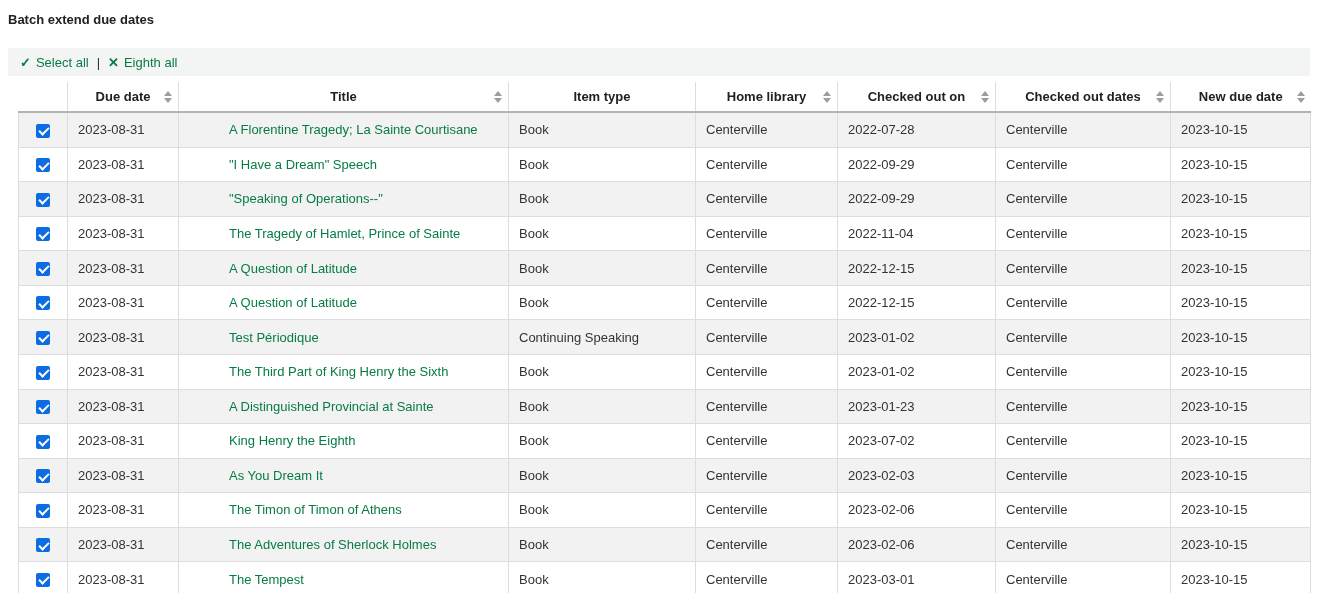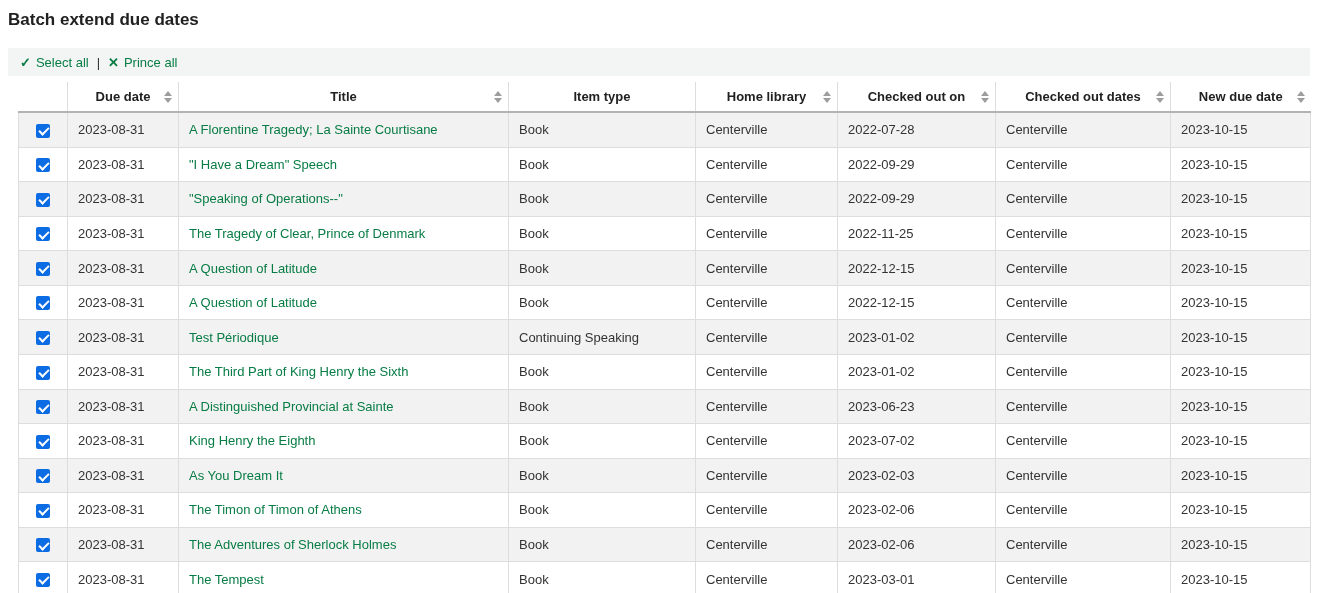--- a/index.html
+++ b/index.html
@@ -7,21 +7,21 @@
     margin: 0; padding: 0;
     width: 1331px; height: 593px;
     overflow: hidden;
     background: #ffffff;
     font-family: "Liberation Sans", sans-serif;
     color: #333333;
   }
   .page { padding: 8px; }
 
   h1.page-title {
-    font-size: 17px;
+    font-size: 13px;
     line-height: 24px;
     font-weight: 700;
     color: #212121;
     margin: 0 0 16px 0;
   }
 
   .toolbar {
     width: 1302px;
     height: 28px;
     background: var(--toolbar-bg, #f3f4f4);
@@ -78,20 +78,21 @@
     color: #333333;
   }
   tbody tr:nth-child(odd) td { background: var(--stripe, #f2f2f2); }
   tbody tr:nth-child(even) td { background: #ffffff; }
   td.cb-cell { text-align: center; padding: 9px 4px; }
 
   td a.title-link {
     color: var(--link-green, #077c44);
     text-decoration: none;
     cursor: pointer;
+    margin-left: 40px;
   }
 
   
   input[type="checkbox"] {
     appearance: none;
     -webkit-appearance: none;
     width: 14px; height: 14px;
     background: var(--checkbox-blue, #0c6ce4);
     border: none;
     border-radius: 2px;
@@ -141,21 +142,21 @@
   <h1 class="page-title">Batch extend due dates</h1>
 
   <div class="toolbar">
     <a>
       <span class="glyph">✓</span>
       <span>Select all</span>
     </a>
     <span class="sep">|</span>
     <a>
       <span class="glyph">✕</span>
-      <span>Prince all</span>
+      <span>Eighth all</span>
     </a>
   </div>
 
   <table class="items">
     <colgroup>
       <col style="width:49px">
         <col style="width:111px">
         <col style="width:330px">
         <col style="width:187px">
       <col style="width:142px">
@@ -220,24 +221,24 @@
           <td><a class="title-link">"Speaking of Operations--"</a></td>
           <td>Book</td>
           <td>Centerville</td>
           <td>2022-09-29</td>
           <td>Centerville</td>
           <td>2023-10-15</td>
         </tr>
         <tr>
           <td class="cb-cell"><input type="checkbox" checked="" style=""></td>
           <td>2023-08-31</td>
-          <td><a class="title-link">The Tragedy of Clear, Prince of Denmark</a></td>
-          <td>Book</td>
-          <td>Centerville</td>
-          <td>2022-11-25</td>
+          <td><a class="title-link">The Tragedy of Hamlet, Prince of Sainte</a></td>
+          <td>Book</td>
+          <td>Centerville</td>
+          <td>2022-11-04</td>
           <td>Centerville</td>
           <td>2023-10-15</td>
         </tr>
         <tr>
           <td class="cb-cell"><input type="checkbox" checked="" style=""></td>
           <td>2023-08-31</td>
           <td><a class="title-link">A Question of Latitude</a></td>
           <td>Book</td>
           <td>Centerville</td>
           <td>2022-12-15</td>
@@ -273,21 +274,21 @@
           <td>2023-01-02</td>
           <td>Centerville</td>
           <td>2023-10-15</td>
         </tr>
         <tr>
           <td class="cb-cell"><input type="checkbox" checked="" style=""></td>
           <td>2023-08-31</td>
           <td><a class="title-link">A Distinguished Provincial at Sainte</a></td>
           <td>Book</td>
           <td>Centerville</td>
-          <td>2023-06-23</td>
+          <td>2023-01-23</td>
           <td>Centerville</td>
           <td>2023-10-15</td>
         </tr>
         <tr>
           <td class="cb-cell"><input type="checkbox" checked="" style=""></td>
           <td>2023-08-31</td>
           <td><a class="title-link">King Henry the Eighth</a></td>
           <td>Book</td>
           <td>Centerville</td>
           <td>2023-07-02</td>

